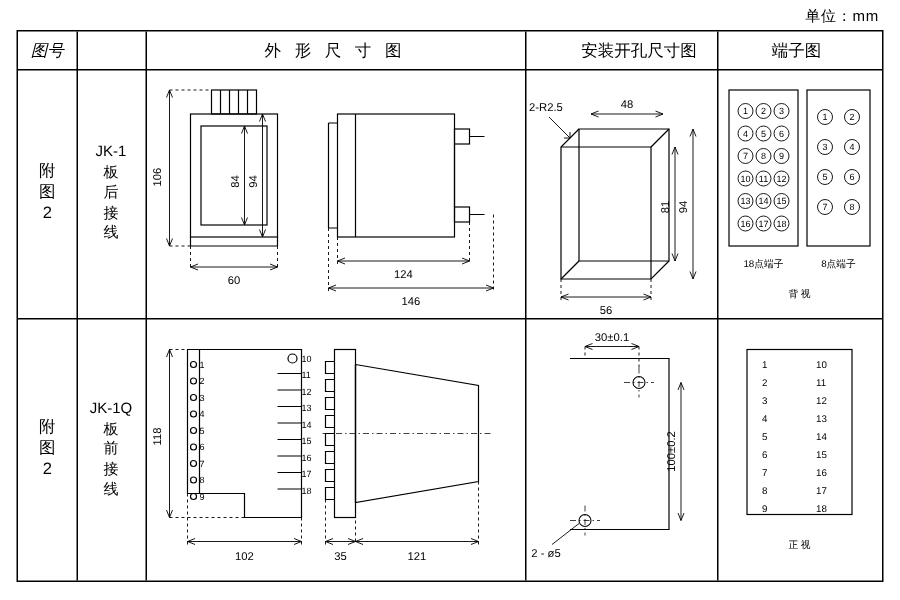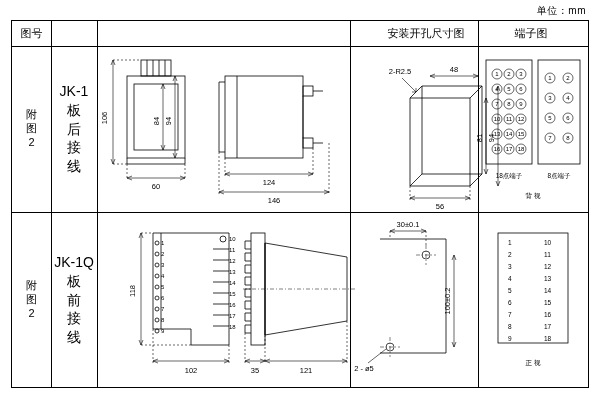--- a/index.html
+++ b/index.html
@@ -35,21 +35,21 @@
     height:25px;
   }
   .hdr-sp{letter-spacing:3px;}
   .rowlabel{
     font-size:11px;
     display:flex;flex-direction:column;
     align-items:center;justify-content:center;
     line-height:1.25;
   }
   .struct{
-    font-size:14px;
+    font-size:10px;
     display:flex;flex-direction:column;
     align-items:center;justify-content:center;
     line-height:1.35;
   }
   svg{display:block;}
   .dim{font-size:7.5px;font-family:"Liberation Sans",sans-serif;}
   .dimsm{font-size:6.5px;font-family:"Liberation Sans",sans-serif;}
   .lbl{font-size:6px;font-family:"Liberation Sans",sans-serif;}
 </style>
 </head>
@@ -61,21 +61,22 @@
 
   <div class="vline" style="left:39px;"></div>
   <div class="vline" style="left:85px;"></div>
   <div class="vline" style="left:338px;"></div>
   <div class="vline" style="left:466px;"></div>
 
   <div class="hline" style="top:25px;"></div>
 
   <div class="hline" style="top:191px;"></div>
 
-  <div class="cell hdr" style="left:0;top:0;width:39px;">图号</div>
+  <div class="cell hdr" style="left:0;top:0;width:39px;font-style:italic;">图号</div>
+  <div class="cell hdr hdr-sp" style="left:85px;top:0;width:253px;">外 形 尺 寸 图</div>
   <div class="cell hdr" style="left:338px;top:0;width:128px;margin-left:12px;">安装开孔尺寸图</div>
   <div class="cell hdr" style="left:464px;top:0;width:110px;font-family:Liberation Serif, serif;">端子图</div>
 
   <div class="cell rowlabel" style="left:0;top:25px;width:39px;height:166px;">
     <span>附</span>
     <span>图</span>
     <span>2</span>
   </div>
 
   <div class="cell struct" style="left:39px;top:25px;width:46px;height:166px;">
@@ -149,21 +150,21 @@
         <line x1="122" y1="146" x2="232" y2="146"></line>
         <path d="M122 146 l5 -2 M122 146 l5 2 M232 146 l-5 -2 M232 146 l-5 2"></path>
         <line x1="122" y1="106" x2="122" y2="148" stroke-dasharray="2,2"></line>
         <line x1="232" y1="97" x2="232" y2="148" stroke-dasharray="2,2"></line>
       </g>
       <text class="dim" x="172" y="139" text-anchor="middle">124</text>
       <text class="dim" x="177" y="157" text-anchor="middle">146</text>
     </svg>
   </div>
 
-  <div class="cell" style="left:338px;top:25px;width:128px;height:166px;padding-left:36px;">
+  <div class="cell" style="left:338px;top:25px;width:128px;height:166px;">
     <svg width="128" height="166" viewBox="0 0 128 166">
       <g fill="none" stroke="#000" stroke-width="0.8">
         <path d="M36 40 L96 40 L96 128 L36 128 L36 40 Z"></path>
         <path d="M36 40 L24 52 L24 140 L84 140 L96 128"></path>
         <line x1="24" y1="140" x2="36" y2="128"></line>
         <line x1="84" y1="140" x2="84" y2="52"></line>
         <line x1="24" y1="52" x2="84" y2="52"></line>
         <line x1="84" y1="52" x2="96" y2="40"></line>
       </g>
       <g fill="none" stroke="#000" stroke-width="0.6">
@@ -267,21 +268,21 @@
   </div>
 
   <div class="cell struct" style="left:39px;top:192px;width:46px;height:174px;">
     <span>JK-1Q</span>
     <span>板</span>
     <span>前</span>
     <span>接</span>
     <span>线</span>
   </div>
 
-  <div class="cell" style="left:85px;top:192px;width:253px;height:174px;padding-left:28px;">
+  <div class="cell" style="left:85px;top:192px;width:253px;height:174px;">
     <svg width="253" height="174" viewBox="0 0 253 174">
       <g fill="none" stroke="#000" stroke-width="0.8">
 
         <path d="M28 20 L104 20 L104 132 L66 132 L66 116 L28 116 Z"></path>
         <line x1="36" y1="20" x2="36" y2="116"></line>
 
         <circle cx="32" cy="30" r="2"></circle>
           <circle cx="32" cy="41" r="2"></circle>
         <circle cx="32" cy="52" r="2"></circle>
           <circle cx="32" cy="63" r="2"></circle>

